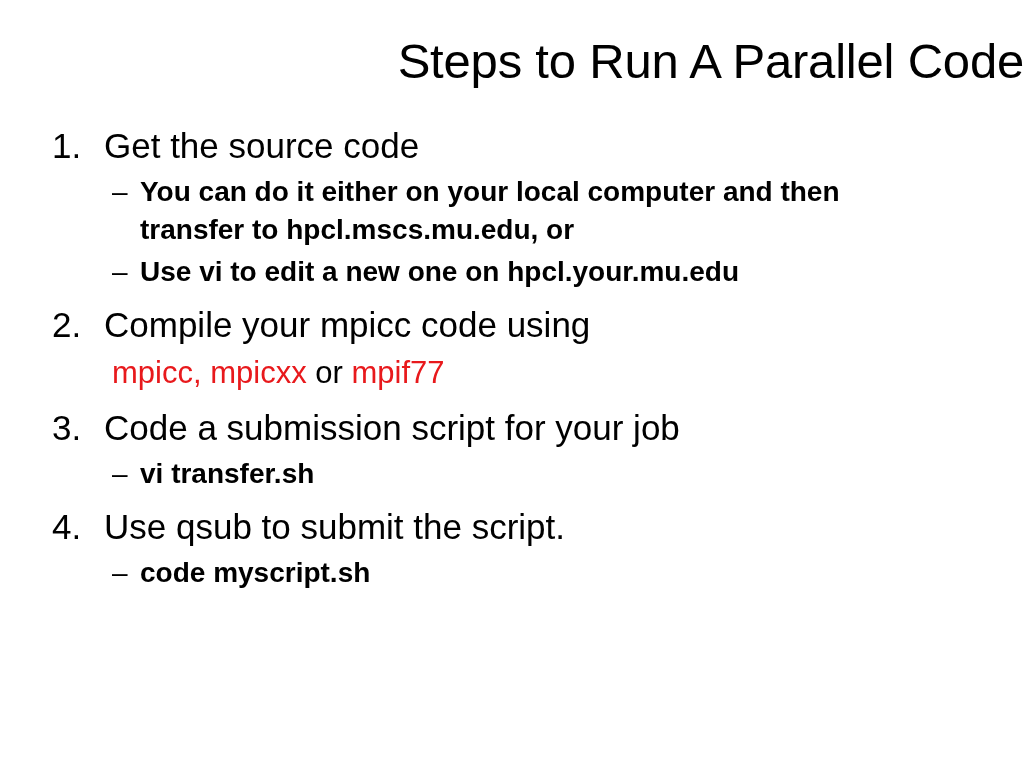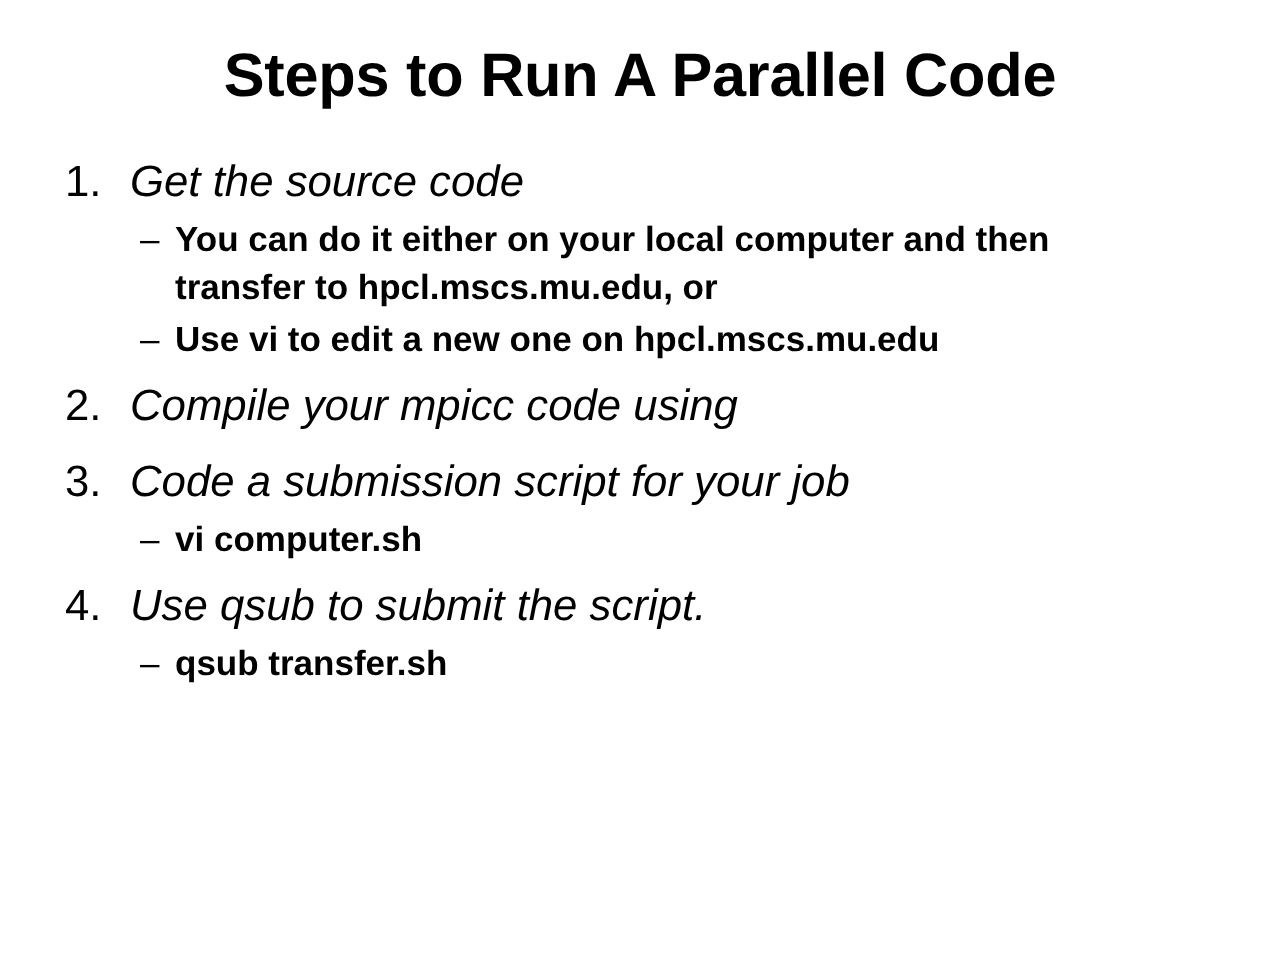--- a/index.html
+++ b/index.html
@@ -22,24 +22,24 @@
     background: #ffffff;
     box-sizing: border-box;
   }
 
   
   .slide-title {
     position: absolute;
     top: 30px;
     left: 0;
     width: 1024px;
-    text-align: center;
+    text-align: right;
     font-size: 49px;
     line-height: 62px;
-    font-weight: 700;
+    font-weight: 400;
     letter-spacing: -0.2px;
     color: #000000;
     white-space: nowrap;
   }
 
   
   .slide-body {
     position: absolute;
     top: 122px;
     left: 52px;
@@ -57,21 +57,20 @@
   }
   .item-number {
     width: 52px;
     flex: 0 0 52px;
     text-align: left;
     font-size: 35px;
     line-height: 47px;
   }
   .item-text {
     flex: 1 1 auto;
-    font-style: italic;
   }
 
   
   .sub {
     display: flex;
     align-items: baseline;
     margin-left: 60px;
     font-size: 28px;
     line-height: 38px;
     font-weight: 400;
@@ -117,49 +116,50 @@
       <span class="item-text">Get the source code</span>
     </div>
     <div class="gap-sm"></div>
     <div class="sub">
       <span class="sub-dash">–</span>
       <span class="sub-text">You can do it either on your local computer and then transfer to hpcl.mscs.mu.edu, or</span>
     </div>
     <div class="gap-sm"></div>
     <div class="sub">
       <span class="sub-dash">–</span>
-      <span class="sub-text">Use vi to edit a new one on hpcl.mscs.mu.edu</span>
+      <span class="sub-text">Use vi to edit a new one on hpcl.your.mu.edu</span>
     </div>
 
     <div class="gap-md"></div>
 
     <div class="item">
       <span class="item-number">2.</span>
       <span class="item-text">Compile your mpicc code using</span>
     </div>
     <div class="gap-sm"></div>
+    <div class="code-line"><span class="code-red">mpicc, mpicxx</span><span class="code-black"> or </span><span class="code-red">mpif77</span></div>
 
     <div class="gap-md"></div>
 
     <div class="item">
       <span class="item-number">3.</span>
       <span class="item-text">Code a submission script for your job</span>
     </div>
     <div class="gap-sm"></div>
     <div class="sub">
       <span class="sub-dash">–</span>
-      <span class="sub-text">vi computer.sh</span>
+      <span class="sub-text">vi transfer.sh</span>
     </div>
 
     <div class="gap-md"></div>
 
     <div class="item">
       <span class="item-number">4.</span>
       <span class="item-text">Use qsub to submit the script.</span>
     </div>
     <div class="gap-sm"></div>
     <div class="sub">
       <span class="sub-dash">–</span>
-      <span class="sub-text">qsub  transfer.sh</span>
+      <span class="sub-text">code  myscript.sh</span>
     </div>
 
   </div>
 </div>
 
 </body></html>

